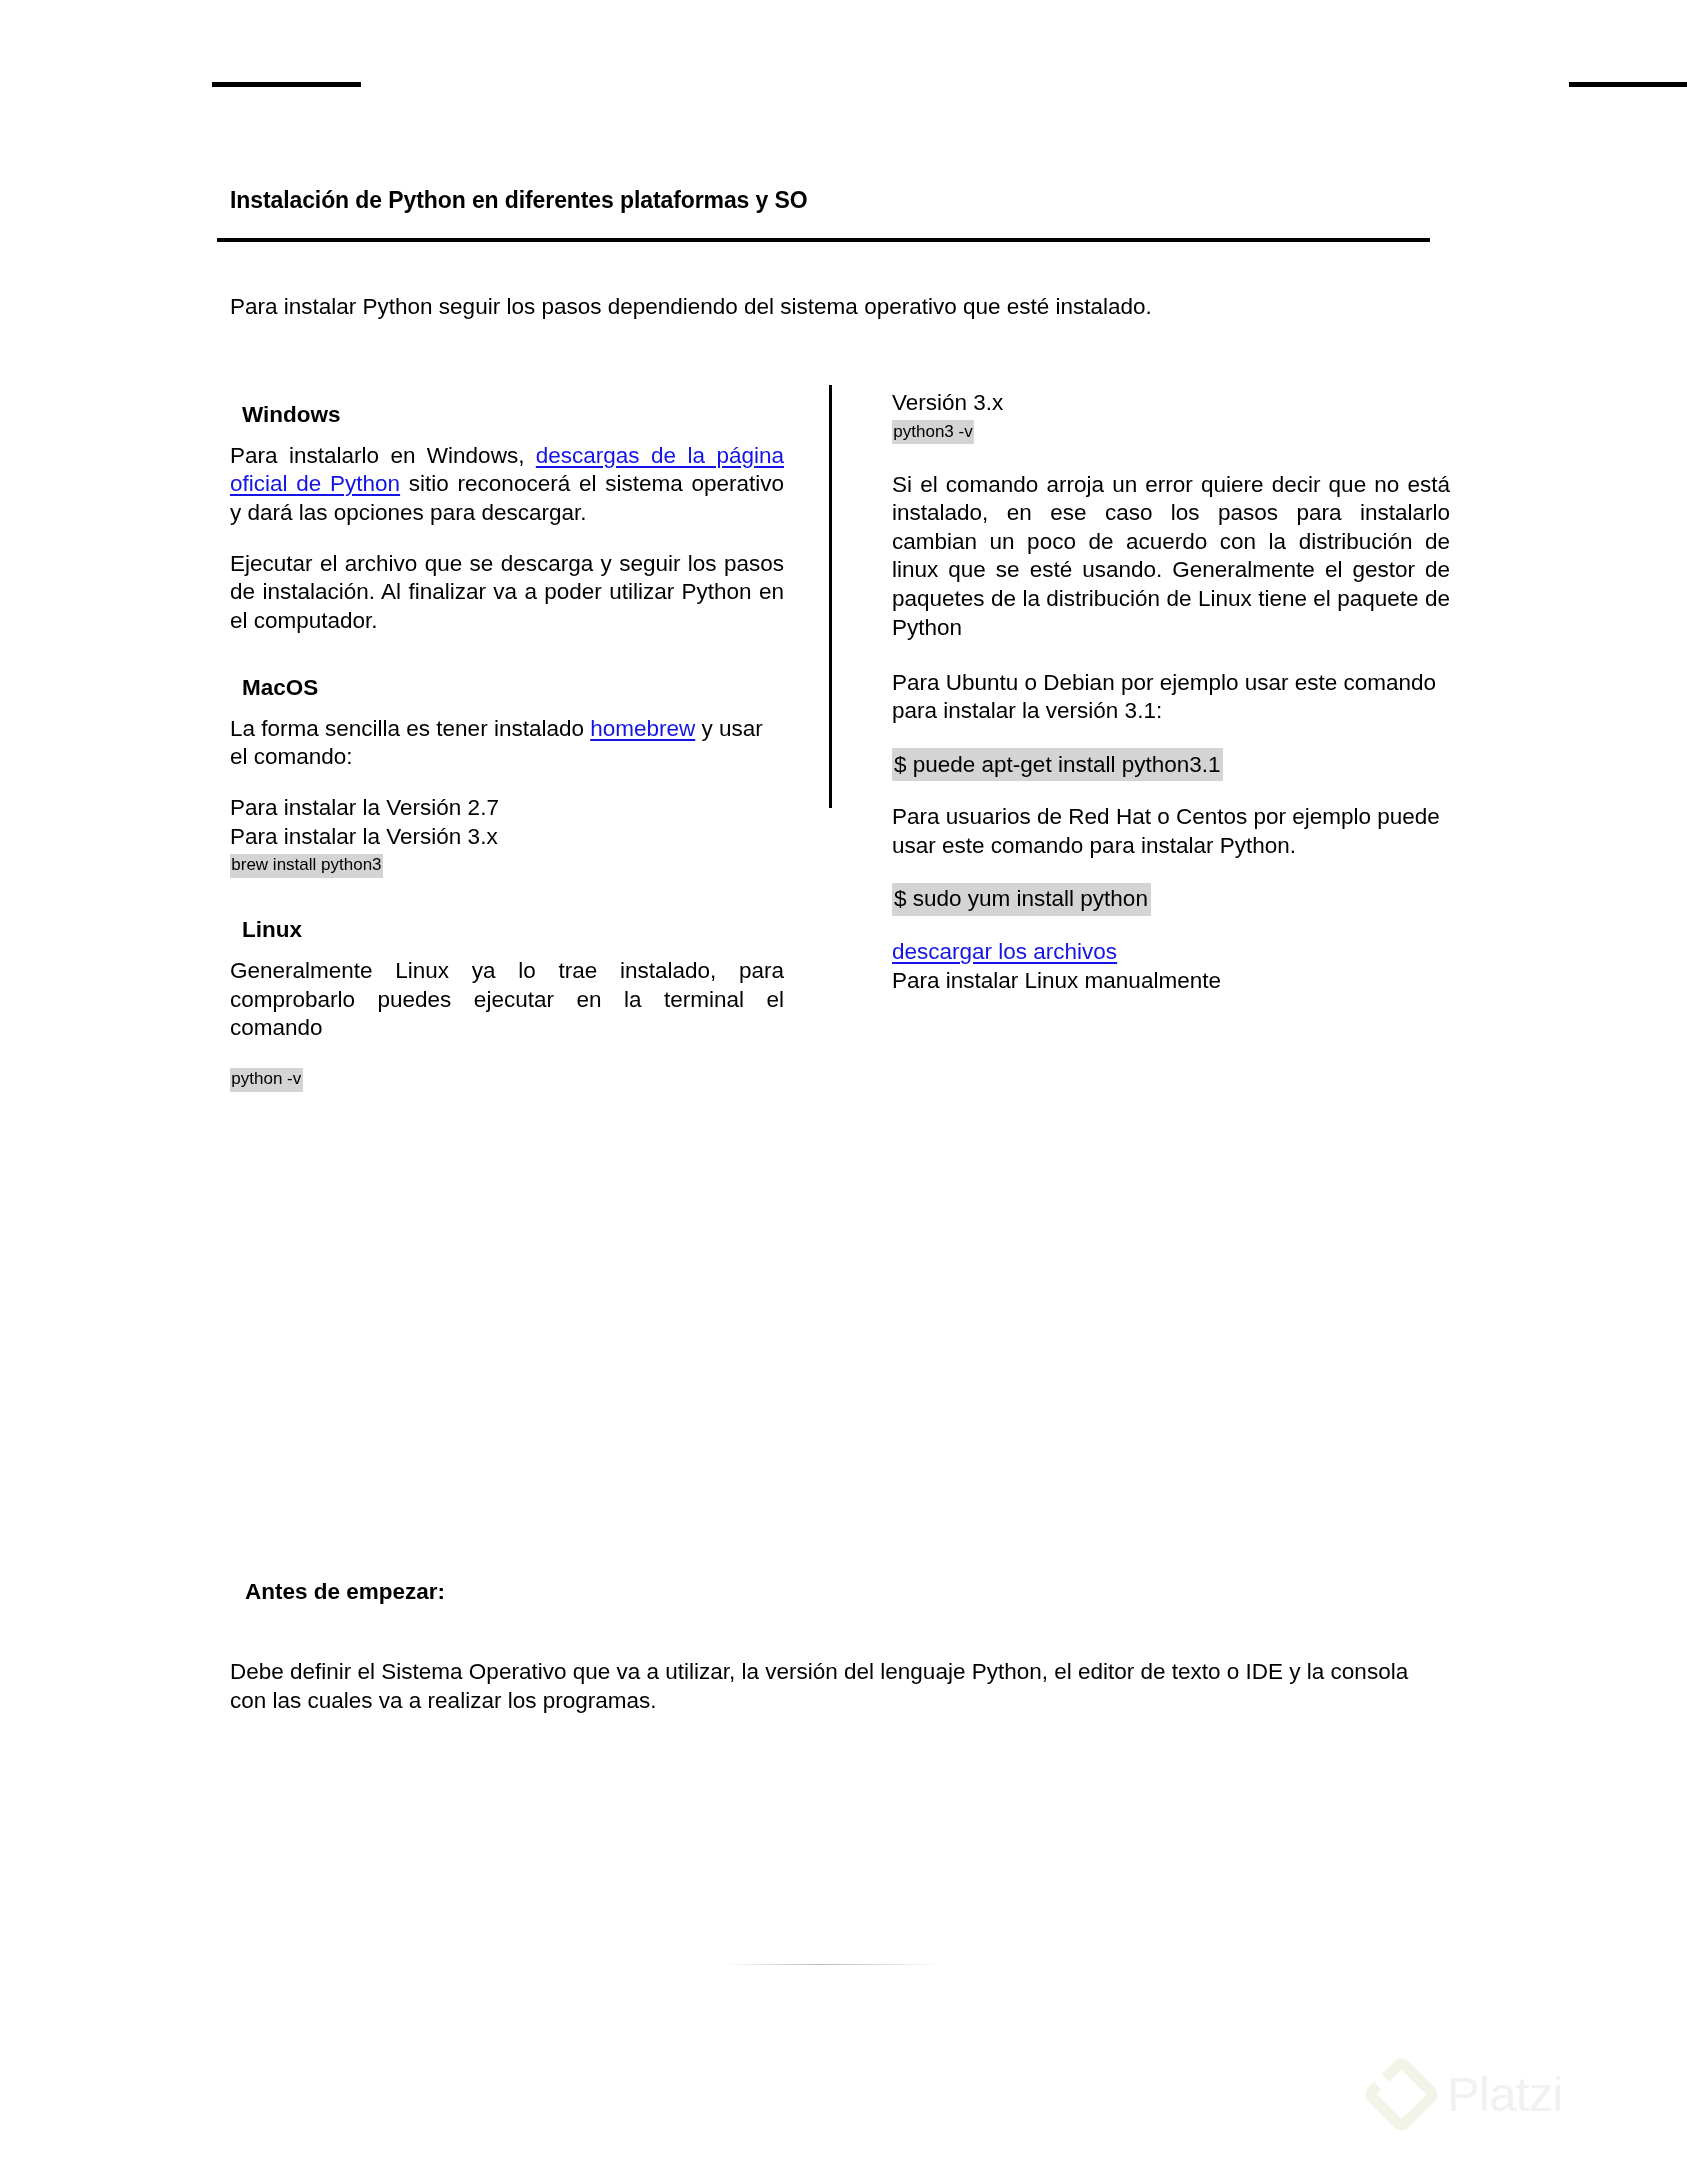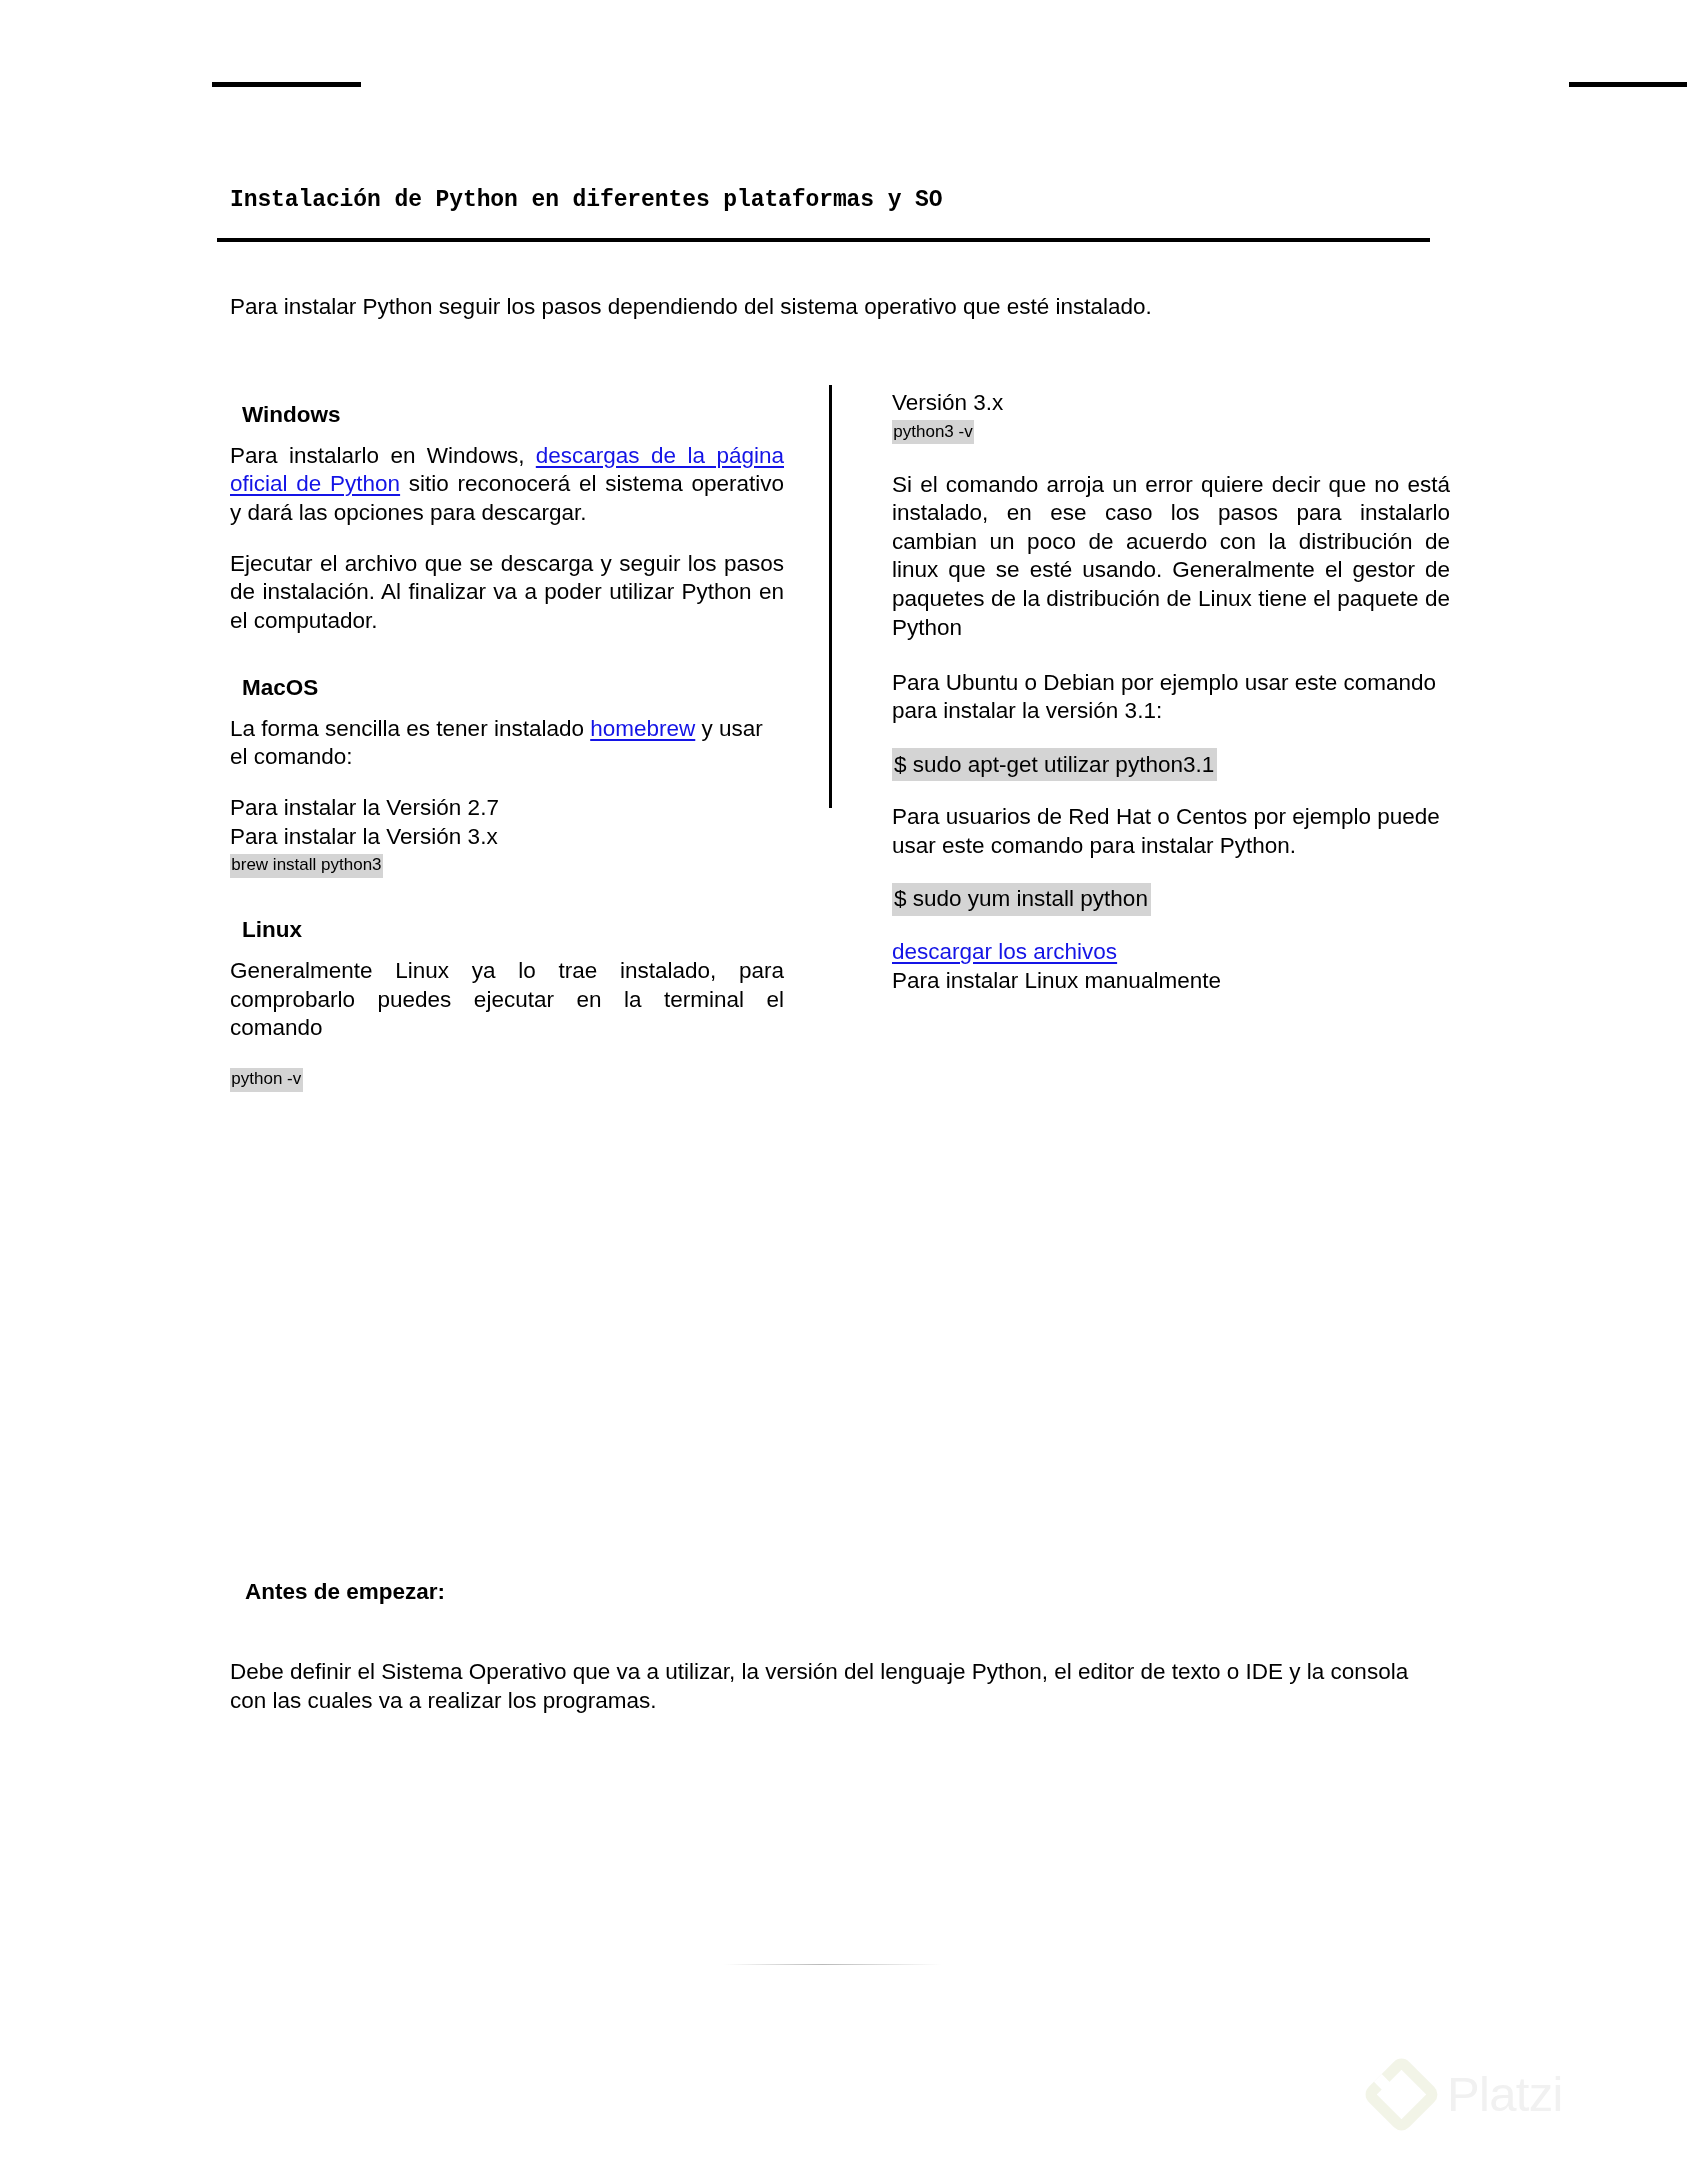--- a/index.html
+++ b/index.html
@@ -34,21 +34,20 @@
 
   
   .doc-title {
     position: absolute;
     left: 230px;
     top: 187px;
     font-size: 23px;
     font-weight: bold;
     letter-spacing: -0.1px;
     white-space: nowrap;
-    font-family: Liberation Mono, monospace;
   }
   .title-rule {
     position: absolute;
     left: 217px;
     top: 238px;
     width: 1213px;
     height: 4px;
     background: #000000;
   }
 
@@ -249,21 +248,21 @@
       <div class="spacer2"></div>
 
       <p class="body just">Si el comando arroja un error quiere decir que no está instalado, en ese caso los pasos para instalarlo cambian un poco de acuerdo con la distribución de linux que se esté usando. Generalmente el gestor de paquetes de la distribución de Linux tiene el paquete de Python</p>
 
       <div class="spacer2"></div>
 
       <p class="body">Para Ubuntu o Debian por ejemplo usar este comando para instalar la versión 3.1:</p>
 
       <div class="spacer"></div>
 
-      <div class="cmd-line"><code class="cmdbig">$ sudo apt-get utilizar python3.1</code></div>
+      <div class="cmd-line"><code class="cmdbig">$ puede apt-get install python3.1</code></div>
 
       <div class="spacer"></div>
 
       <p class="body">Para usuarios de Red Hat o Centos por ejemplo puede usar este comando para instalar Python.</p>
 
       <div class="spacer"></div>
 
       <div class="cmd-line"><code class="cmdbig">$ sudo yum install python</code></div>
 
       <div class="spacer"></div>

